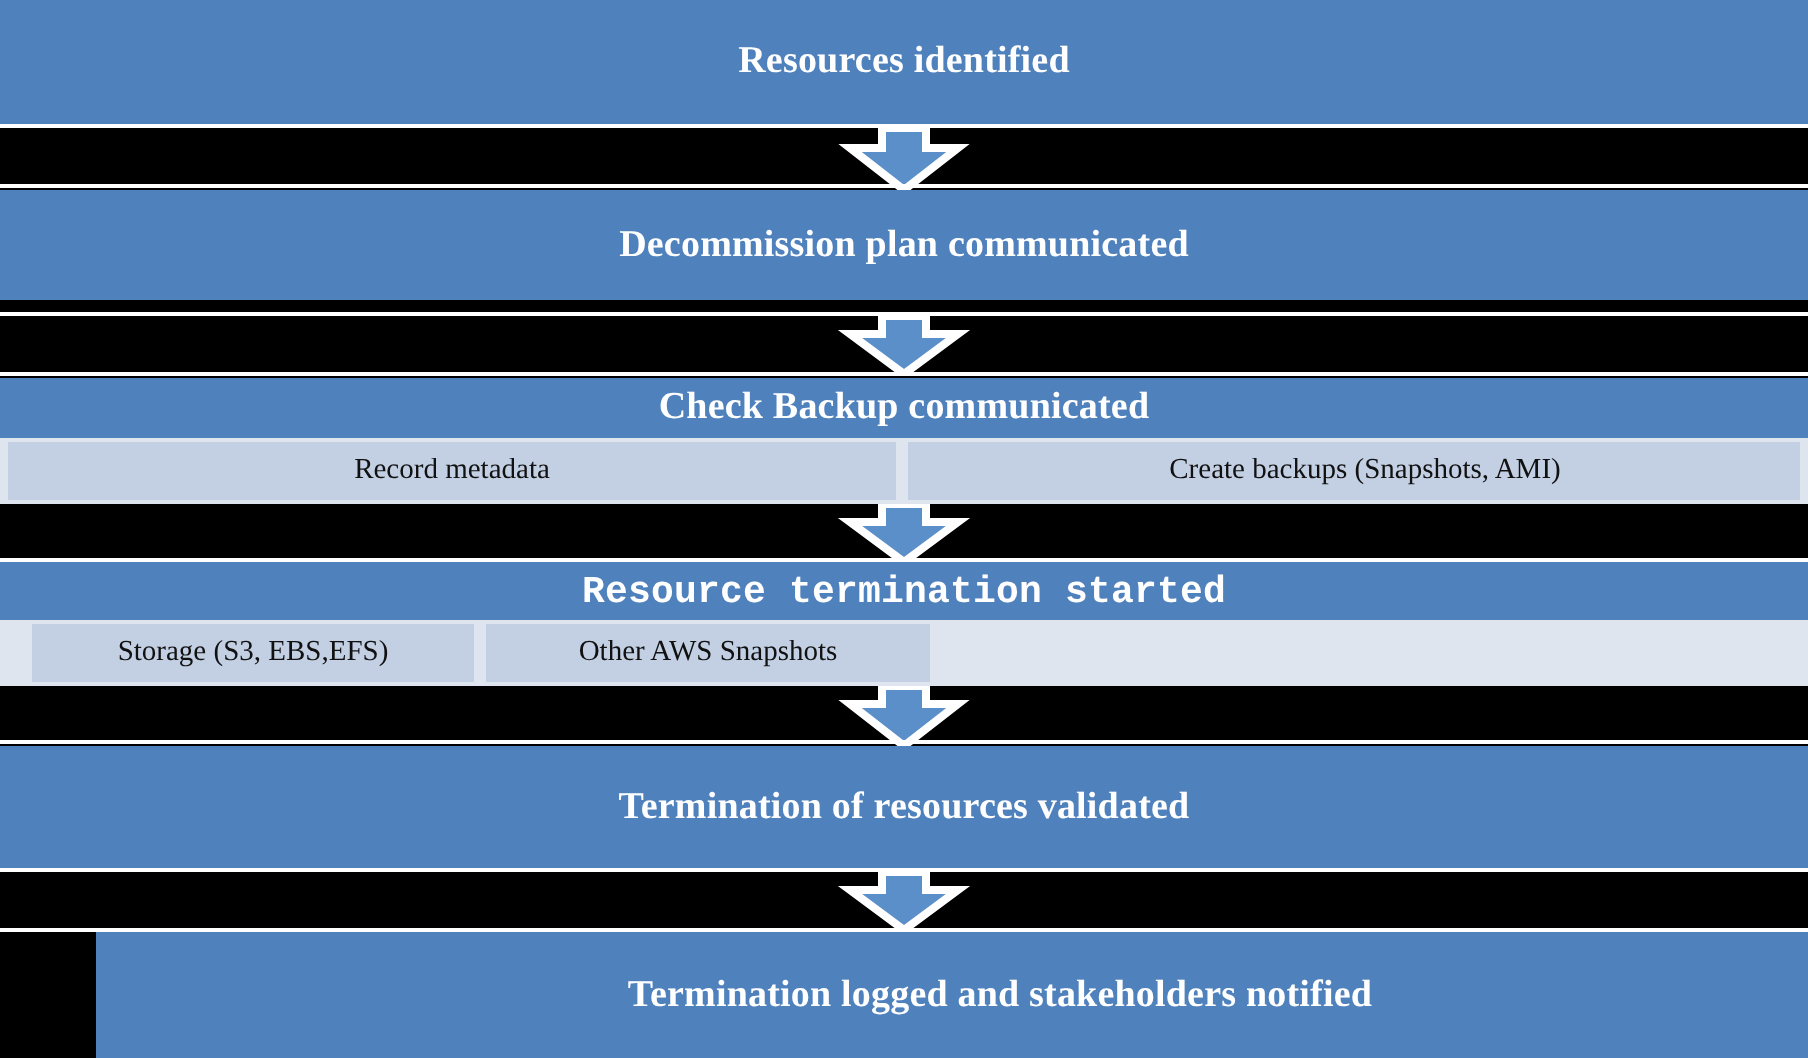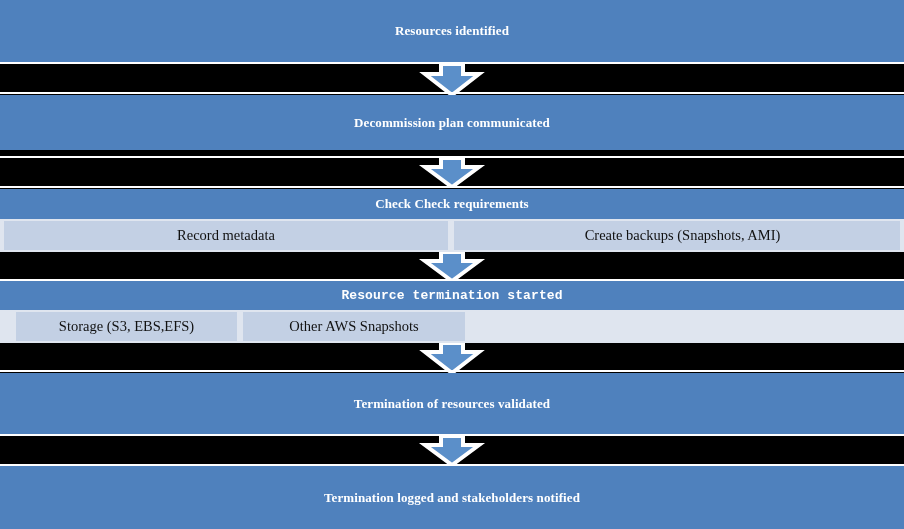--- a/index.html
+++ b/index.html
@@ -28,21 +28,21 @@
     width: 904px;
     box-sizing: border-box;
   }
   .stage-header {
     background: #4f81bd;
     color: #ffffff;
     display: flex;
     align-items: center;
     justify-content: center;
     text-align: center;
-    font-size: 13px;
+    font-size: 19px;
     font-weight: bold;
     letter-spacing: 0.1px;
     box-sizing: border-box;
     width: 904px;
   }
 
   
   .subrow {
     display: flex;
     width: 904px;
@@ -128,21 +128,21 @@
   <div class="connector" style="top:158px;height:28px;">
     <div class="arrow-wrap">
       <svg width="74" height="30" viewBox="0 0 74 30" xmlns="http://www.w3.org/2000/svg">
         <path d="M26 0 L26 9 L10 9 L37 29 L64 9 L48 9 L48 0 Z" fill="#5b8fc9" stroke="#ffffff" stroke-width="4" stroke-linejoin="miter"></path>
       </svg>
     </div>
   </div>
 
   <div class="hairline" style="top:186px;"></div>
   <div class="stage" style="top:189px;">
-    <div class="stage-header" style="height:30px;">Check Check requirements</div>
+    <div class="stage-header" style="height:30px;">Check Backup communicated</div>
     <div class="subrow">
       <div class="subedge"></div>
       <div class="subbox" style="width:444px;">Record metadata</div>
       <div class="subgap"></div>
       <div class="subbox" style="width:446px;padding-left:11px;">Create backups (Snapshots, AMI)</div>
       <div class="subedge"></div>
     </div>
   </div>
 
   <div class="connector" style="top:252px;height:28px;">
@@ -183,17 +183,17 @@
 
   <div class="connector" style="top:436px;height:28px;">
     <div class="arrow-wrap">
       <svg width="74" height="30" viewBox="0 0 74 30" xmlns="http://www.w3.org/2000/svg">
         <path d="M26 0 L26 9 L10 9 L37 29 L64 9 L48 9 L48 0 Z" fill="#5b8fc9" stroke="#ffffff" stroke-width="4" stroke-linejoin="miter"></path>
       </svg>
     </div>
   </div>
 
   <div class="hairline" style="top:464px;"></div>
-  <div class="stage" style="top:466px;">
+  <div class="stage" style="top:466px;padding-left:48px;">
     <div class="stage-header" style="height:63px;">Termination logged and stakeholders notified</div>
   </div>
 
 </div>
 
 </body></html>

